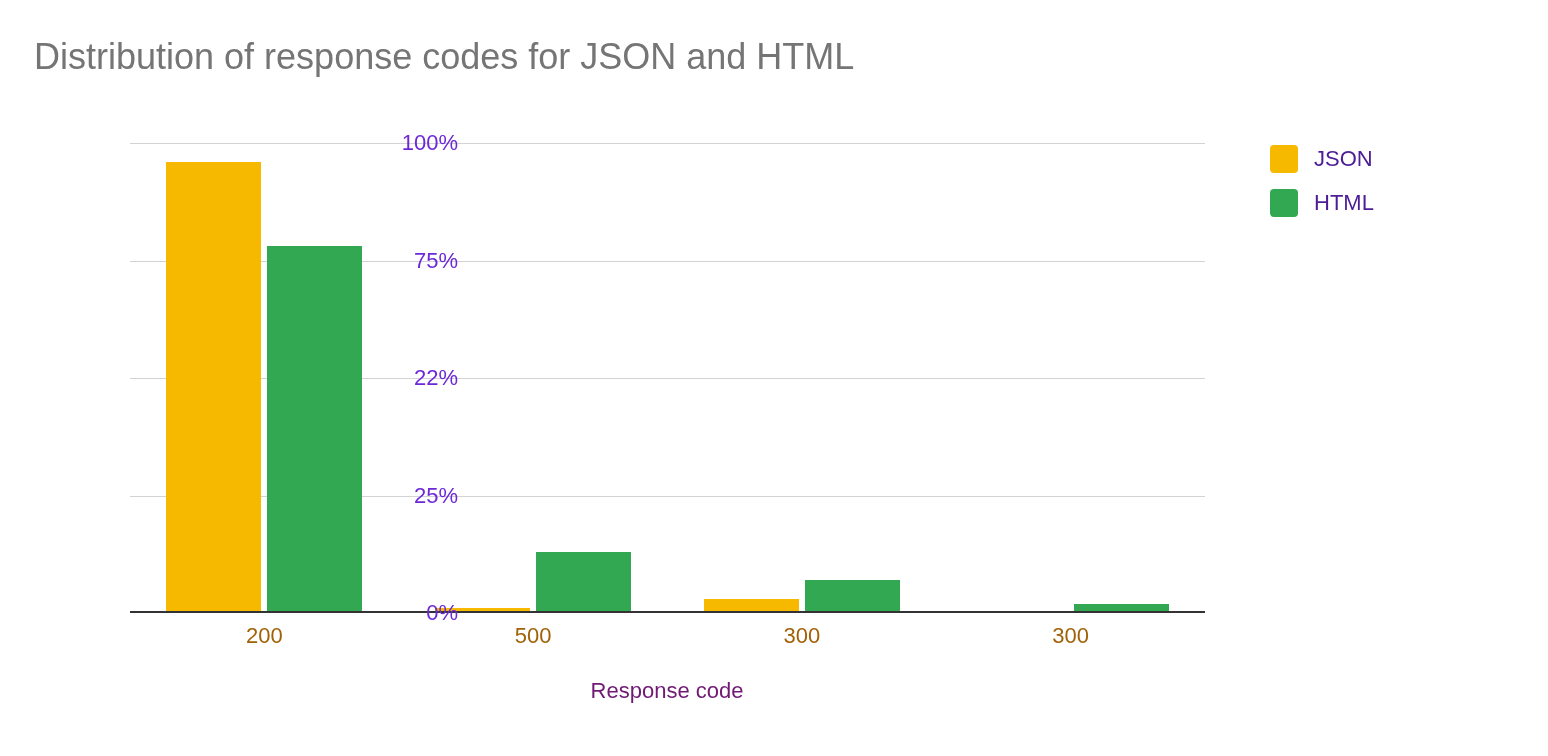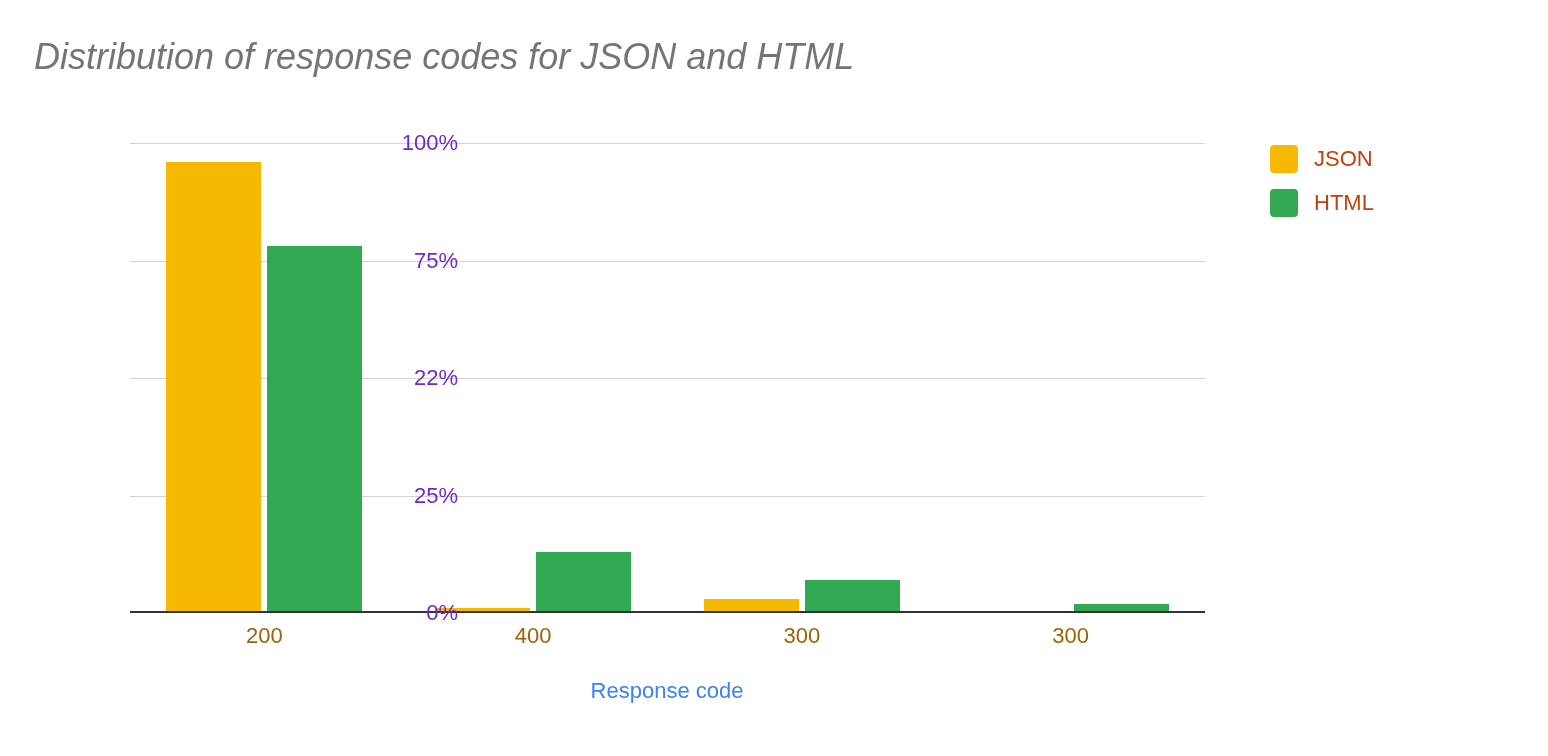--- a/index.html
+++ b/index.html
@@ -12,21 +12,20 @@
     font-family: Arial, Helvetica, sans-serif;
     position: relative;
   }
   .title {
     position: absolute;
     left: 34px;
     top: 36px;
     font-size: 36px;
     color: #757575;
     font-weight: 400;
-    font-style: italic;
   }
   .plot-area {
     position: absolute;
     left: 130px;
     top: 143px;
     width: 1075px;
     height: 470px;
   }
   .grid {
     position: absolute;
@@ -67,21 +66,21 @@
     top: 623px;
     font-size: 22px;
     color: #a16207;
     transform: translateX(-50%);
     text-align: center;
   }
   .x-label {
     position: absolute;
     top: 678px;
     font-size: 22px;
-    color: #3b82f6;
+    color: #701a75;
     transform: translateX(-50%);
   }
   .legend {
     position: absolute;
     left: 1270px;
     top: 145px;
   }
   .legend-row {
     display: flex;
     align-items: center;
@@ -89,21 +88,21 @@
   }
   .legend-swatch {
     width: 28px;
     height: 28px;
     border-radius: 4px;
     margin-right: 16px;
     flex-shrink: 0;
   }
   .legend-label {
     font-size: 22px;
-    color: #c2410c;
+    color: #4c1d95;
   }
 </style>
 </head>
 <body>
 
 <div class="title">Distribution of response codes for JSON and HTML</div>
 
 <div class="plot-area">
   <div class="grid" id="grid">
       <div class="gridline" style="top: 352.5px;"></div>
@@ -126,21 +125,21 @@
 
 <div id="y-ticks">
     <div class="y-tick" style="top: 613px;">0%</div>
     <div class="y-tick" style="top: 495.5px;">25%</div>
     <div class="y-tick" style="top: 378px;">22%</div>
     <div class="y-tick" style="top: 260.5px;">75%</div>
     <div class="y-tick" style="top: 143px;">100%</div>
   </div>
 <div id="x-ticks">
     <div class="x-tick" style="left: 264.375px;">200</div>
-    <div class="x-tick" style="left: 533.125px;">400</div>
+    <div class="x-tick" style="left: 533.125px;">500</div>
     <div class="x-tick" style="left: 801.875px;">300</div>
     <div class="x-tick" style="left: 1070.62px;">300</div>
   </div>
 
 <div class="x-label" style="left: 667px;">Response code</div>
 
 <div class="legend" id="legend">
     <div class="legend-row">
       <div class="legend-swatch" style="background: rgb(246, 185, 0);"></div>
       <div class="legend-label">JSON</div>

